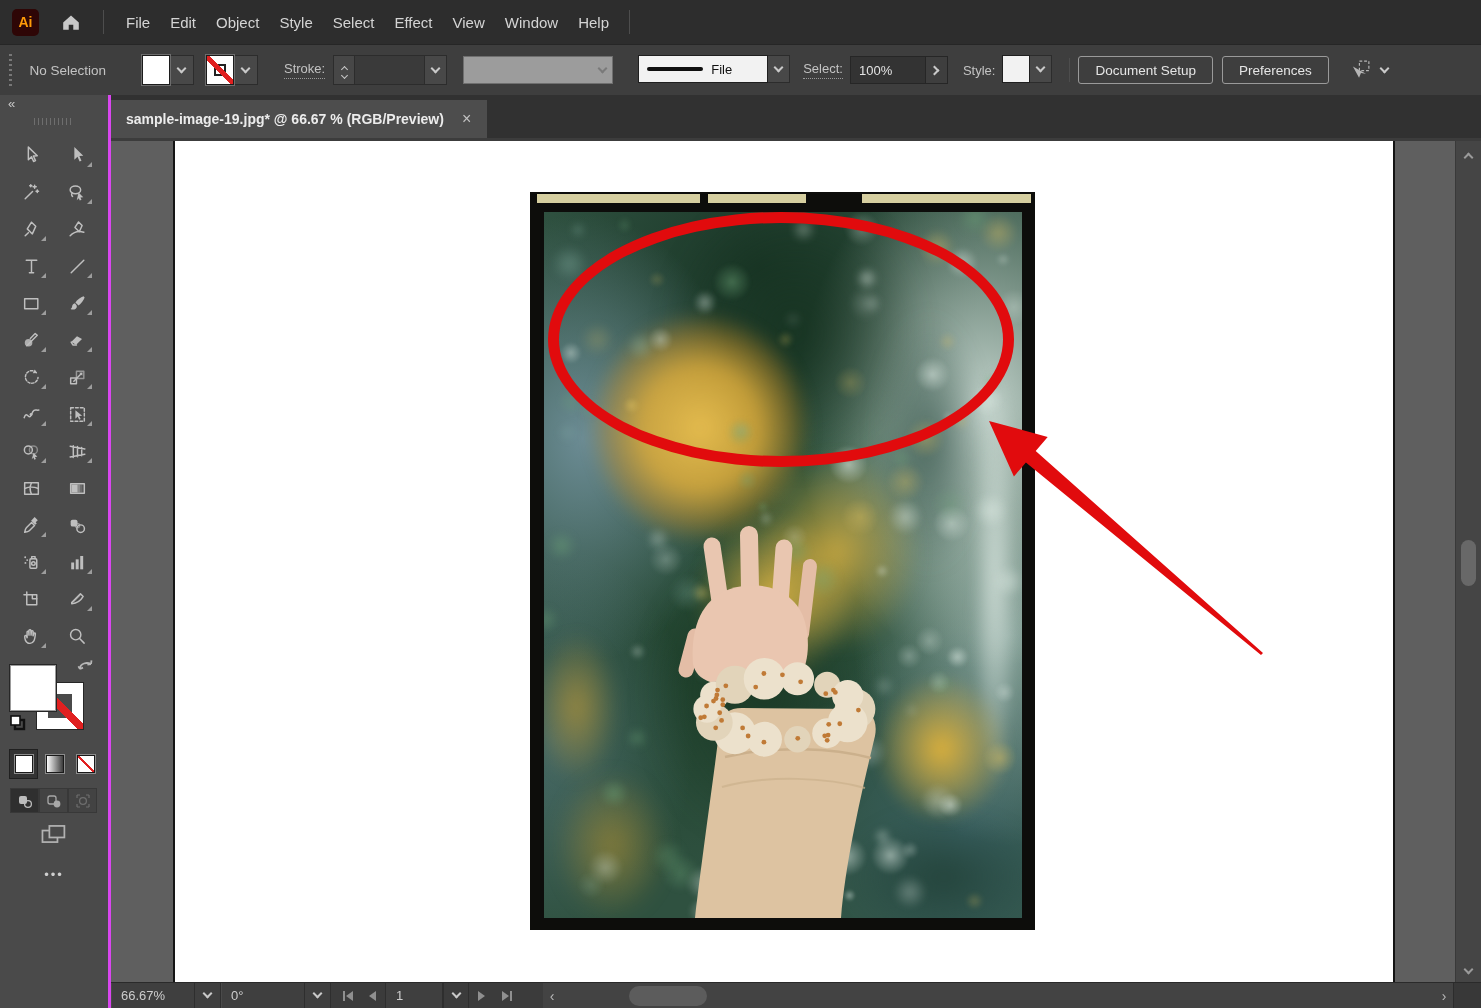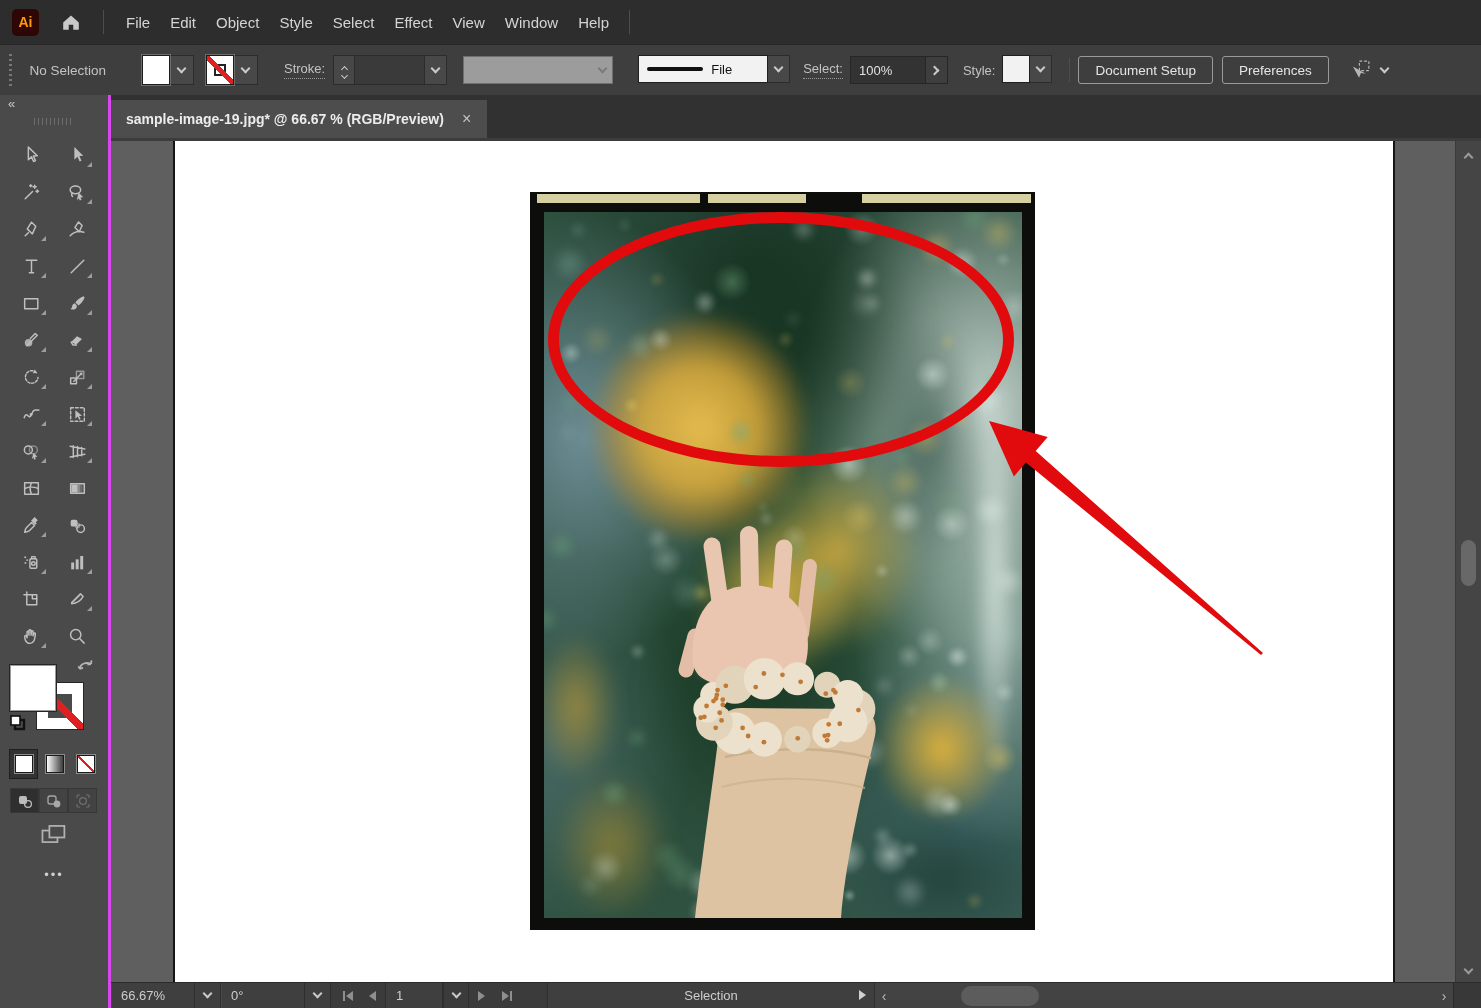--- a/index.html
+++ b/index.html
@@ -723,24 +723,20 @@
               <span class="cv"></span>
             </div>
           <div class="navbtn">
               <span class="tri r"></span>
             </div>
           <div class="navbtn">
               <span class="tri r"></span>
               <span class="bar"></span>
             </div>
         </div>
-        <div class="sb-status">
-          <span>Selection</span>
-          <span class="tri r bright play"></span>
-        </div>
         <div class="sb-hscroll">
           <span class="hs-left">‹</span>
           <div class="hs-track">
             <div class="hs-thumb"></div>
           </div>
           <span class="hs-right">›</span>
         </div>
         <div class="sb-corner"></div>
       </div>
     </div>

